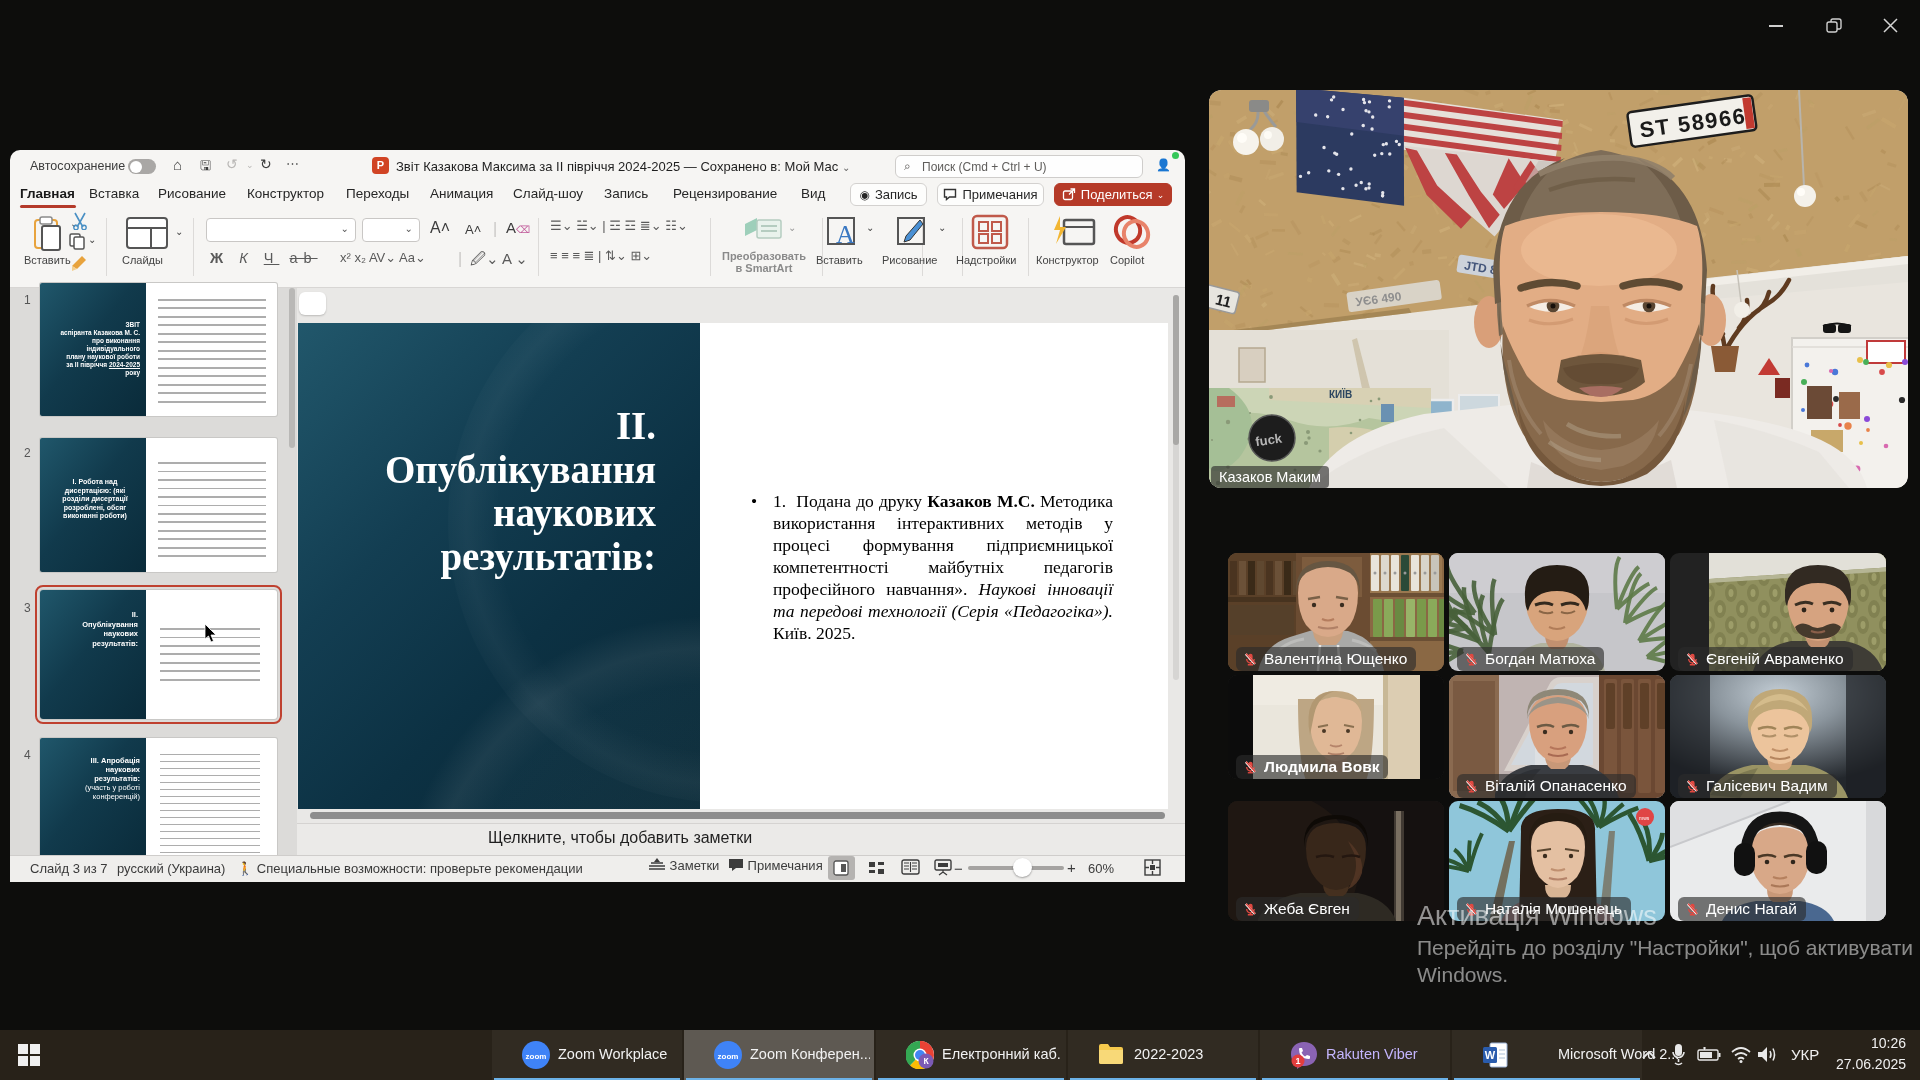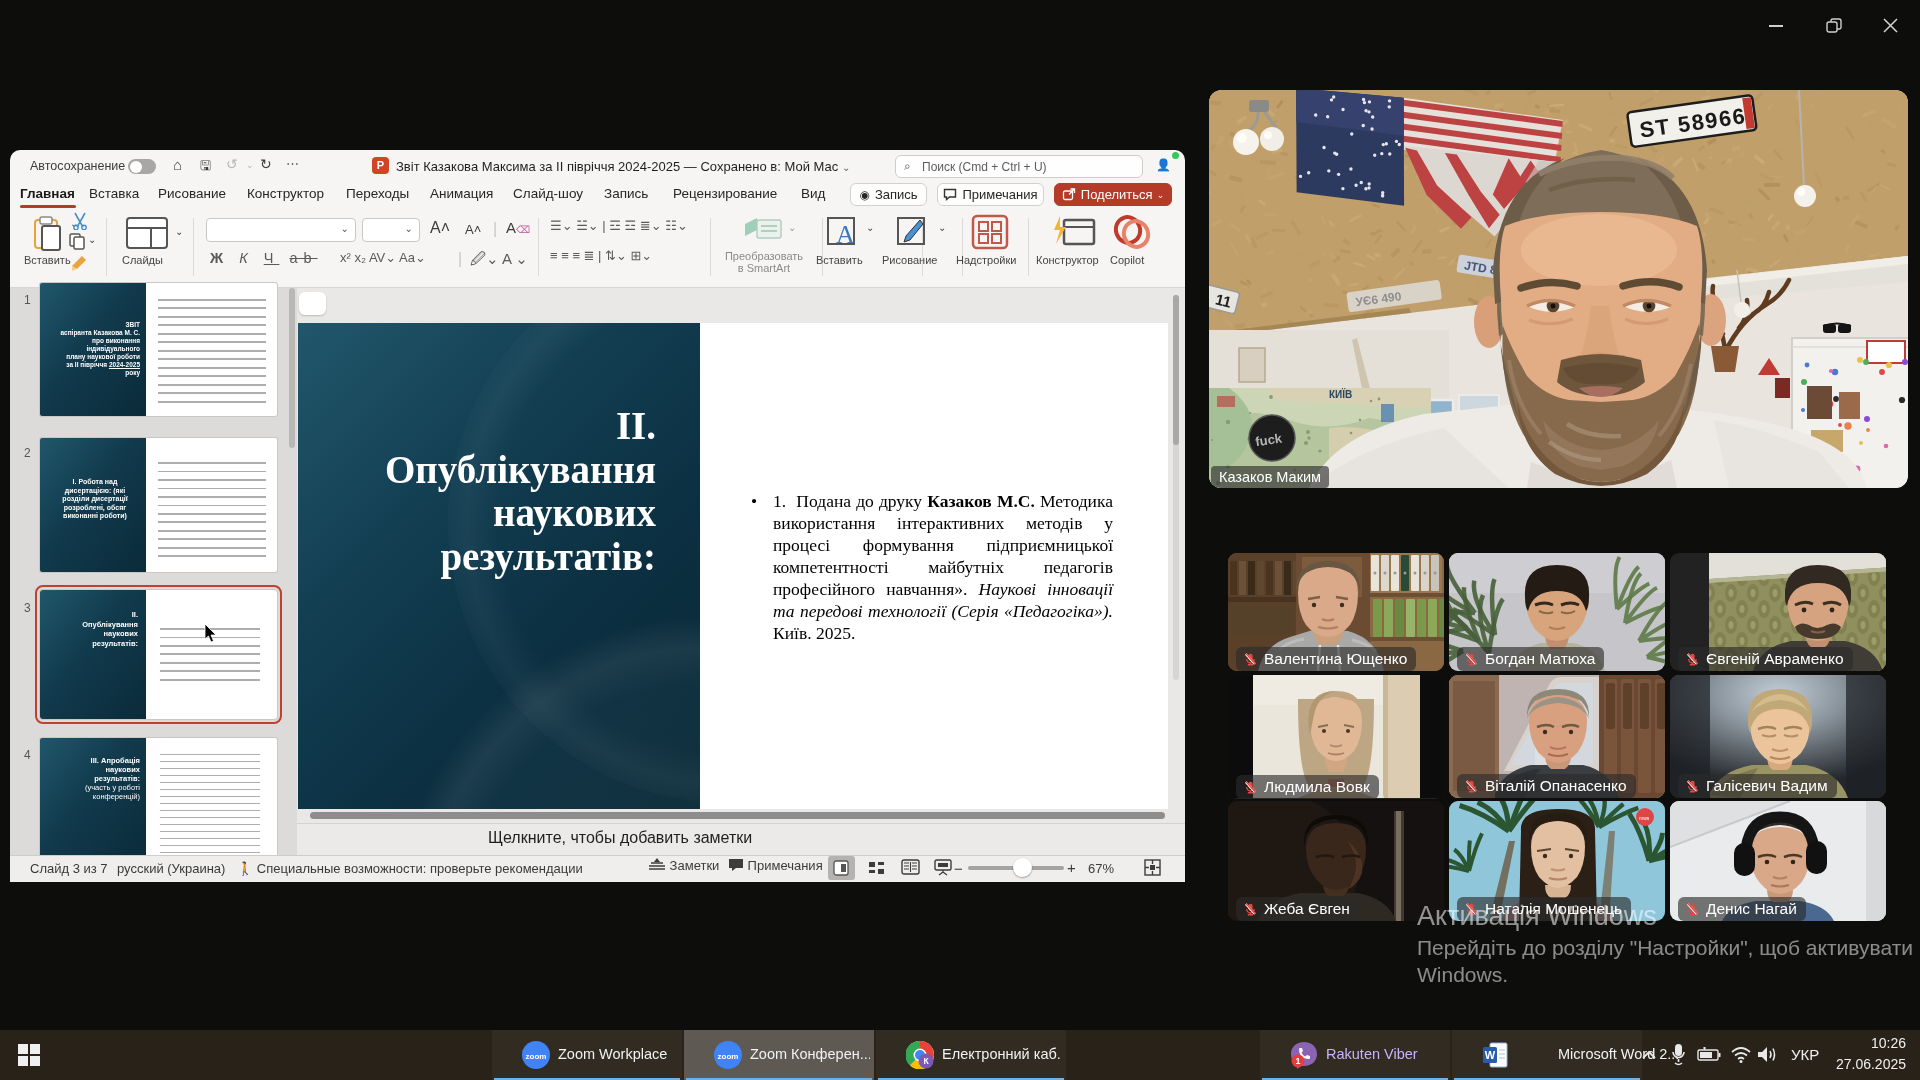--- a/index.html
+++ b/index.html
@@ -126,21 +126,21 @@
       <div class="abs" style="left:540px; top:38px; width:170px; height:22px; color:#5a5a5a; font-size:13px;">≡ ≡ ≡ ≣ | ⇅⌄ ⊞⌄</div>
       <div class="vsep" style="left:700px; top:8px; height:58px;"></div>
 
       <svg class="abs" style="left:733px; top:6px;" width="40" height="28" viewBox="0 0 40 28">
           <path d="M2,8 L14,2 L14,14 L2,20 Z" fill="#9ecfba"></path>
           <rect x="14" y="4" width="24" height="18" rx="2" fill="#e9f2ec" stroke="#b5ccc0" stroke-width="1.5"></rect>
           <line x1="18" y1="10" x2="34" y2="10" stroke="#b5ccc0" stroke-width="2"></line>
           <line x1="18" y1="15" x2="34" y2="15" stroke="#b5ccc0" stroke-width="2"></line>
         </svg>
       <div class="abs" style="left:778px; top:12px; font-size:10px; color:#999;">⌄</div>
-      <div class="ribbon-label" style="left:706px; top:40px; width:96px; color:#8a8a8a;">Преобразовать<br>в SmartArt</div>
+      <div class="ribbon-label" style="left:706px; top:40px; width:96px; color:#8a8a8a;font-weight:bold;">Преобразовать<br>в SmartArt</div>
       <div class="vsep" style="left:812px; top:8px; height:58px;"></div>
 
       <svg class="abs" style="left:816px; top:6px;" width="40" height="32" viewBox="0 0 40 32">
           <rect x="2" y="2" width="26" height="26" fill="none" stroke="#555" stroke-width="2"></rect>
           <text x="10" y="27" font-size="26" fill="#3a78c2" font-family="serif">A</text>
         </svg>
       <div class="abs" style="left:856px; top:12px; font-size:10px; color:#444;">⌄</div>
       <div class="ribbon-label" style="left:806px; top:44px;">Вставить</div>
       <div class="vsep" style="left:912px; top:8px; height:58px;"></div>
 
@@ -266,21 +266,21 @@
       </svg>
       <svg class="abs" style="left:924px; top:709px;" width="18" height="17" viewBox="0 0 18 17">
         <rect x="1" y="1" width="16" height="10" rx="1.5" fill="none" stroke="#3c3c3c" stroke-width="1.4"></rect>
         <rect x="4" y="4" width="10" height="4" fill="#3c3c3c"></rect>
         <path d="M9,11 L9,14 M5,16 L9,13 L13,16" stroke="#3c3c3c" stroke-width="1.3" fill="none"></path>
       </svg>
       <div class="abs" style="left:944px; top:710px; font-size:15px; color:#3c3c3c;">−</div>
       <div class="abs" style="left:958px; top:716px; width:96px; height:4px; background:#a5a3a1; border-radius:2px;"></div>
       <div class="abs" style="left:1003px; top:708px; width:19px; height:19px; background:#fff; border-radius:50%; box-shadow:0 1px 2px rgba(0,0,0,0.35);"></div>
       <div class="abs" style="left:1057px; top:709px; font-size:15px; color:#3c3c3c;">+</div>
-      <div class="abs" style="left:1078px; top:711px; font-size:13px; color:#3c3c3c;">67%</div>
+      <div class="abs" style="left:1078px; top:711px; font-size:13px; color:#3c3c3c;">60%</div>
       <svg class="abs" style="left:1134px; top:709px;" width="17" height="17" viewBox="0 0 17 17">
         <rect x="1" y="1" width="15" height="15" fill="none" stroke="#3c3c3c" stroke-width="1.4"></rect>
         <path d="M8.5,1 L8.5,5 M8.5,12 L8.5,16 M1,8.5 L5,8.5 M12,8.5 L16,8.5" stroke="#3c3c3c" stroke-width="1.4"></path>
         <rect x="6" y="6" width="5" height="5" fill="#3c3c3c"></rect>
       </svg>
   </div>
 
   <div id="bigvid" class="abs tile" style="left:1209px; top:90px; width:699px; height:398px; border-radius:12px;"><svg width="699" height="398" viewBox="0 0 699 398">
         <defs>
           <clipPath id="ceil">
@@ -1194,21 +1194,21 @@
           <path d="M86,74 Q92,68 100,72 Q108,78 118,72 Q126,68 132,74 Q128,86 109,86 Q90,86 86,74 Z" fill="#463a2c"></path>
           <path d="M102,78 Q109,81 116,78" stroke="#8a5f4a" stroke-width="2" fill="none"></path>
         </svg><div class="nametag"><svg class="mic" viewBox="0 0 16 16">
             <rect x="6.2" y="1.5" width="4.8" height="8" rx="2.4" fill="#e04840"></rect>
             <path d="M4.2,7.5 a4.3,4.3 0 0 0 8.6,0" stroke="#e04840" fill="none" stroke-width="1.5"></path>
             <line x1="8.5" y1="12" x2="8.5" y2="14" stroke="#e04840" stroke-width="1.5"></line>
             <line x1="5.5" y1="14" x2="11.5" y2="14" stroke="#e04840" stroke-width="1.5"></line>
             <line x1="3.2" y1="1.8" x2="13.6" y2="13.2" stroke="#fff" stroke-width="2.6"></line>
             <line x1="3.6" y1="1.5" x2="14" y2="12.9" stroke="#e04840" stroke-width="1.7"></line>
           </svg>Євгеній Авраменко</div></div>
-      <div class="tile" style="left:1228px; top:675px; width:216px; height:124px;"><svg width="216" height="123" viewBox="0 0 216 123">
+      <div class="tile" style="left:1228px; top:675px; width:216px; height:104px;font-weight:bold;"><svg width="216" height="123" viewBox="0 0 216 123">
           <rect width="216" height="123" fill="#0c0c0c"></rect>
           <rect x="25" y="0" width="167" height="123" fill="#eae6dc"></rect>
           <rect x="25" y="0" width="167" height="30" fill="#efebe2"></rect>
           <rect x="160" y="0" width="32" height="123" fill="#dccdb2"></rect>
           <rect x="155" y="0" width="5" height="123" fill="#c8b896"></rect>
           <path d="M60,118 Q66,100 88,96 L128,96 Q150,100 156,123 L60,123 Z" fill="#e6e4e0"></path>
           <path d="M70,24 Q70,110 86,116 L70,123 L146,123 L130,116 Q146,110 146,24 Z" fill="#bda684"></path>
           <path d="M97,82 Q97,94 102,97 L114,97 Q119,94 119,82 Z" fill="#d0a782"></path>
           <path d="M82,46 Q82,22 108,22 Q134,22 134,46 Q134,64 126,76 Q117,86 108,86 Q99,86 90,76 Q82,64 82,46 Z" fill="#e0b896"></path>
           <path d="M82,44 Q80,16 108,16 Q136,16 134,44 Q134,32 126,26 L108,22 Q90,24 88,30 Q82,36 82,44 Z" fill="#c0a680"></path>
@@ -1434,20 +1434,28 @@
           <path d="M14,14 L4,24.5 A14,14 0 0 1 14,0 L14,0 Z" fill="#34a853"></path>
           <path d="M14,0 A14,14 0 0 1 26.1,7 L14,7 Z" fill="#ea4335"></path>
           <circle cx="14" cy="14" r="6.5" fill="#fff"></circle>
           <circle cx="14" cy="14" r="5" fill="#4285f4"></circle>
           <circle cx="20" cy="20" r="7.5" fill="#7b5ab5"></circle>
           <text x="20" y="23" font-size="8.5" font-weight="bold" fill="#fff" text-anchor="middle">К</text>
         </svg>
         <div class="abs" style="left:66px; top:16px; font-size:14.5px; color:#f2f2f2; white-space:nowrap; width:120px; overflow:hidden;">Електронний каб...</div>
         <div class="abs" style="left:2px; top:47.5px; width:186px; height:2.5px; background:#6cb2e8;"></div>
       </div>
+      <div class="abs" style="left:1068px; top:0; width:190px; height:50px; background:rgba(255,255,255,0.045);">
+        <svg class="abs" style="left:30px; top:13px;" width="26" height="22" viewBox="0 0 26 22">
+          <path d="M1,3 Q1,1 3,1 L10,1 L12,4 L23,4 Q25,4 25,6 L25,19 Q25,21 23,21 L3,21 Q1,21 1,19 Z" fill="#f5c94c"></path>
+          <path d="M1,7 L25,7 L25,19 Q25,21 23,21 L3,21 Q1,21 1,19 Z" fill="#f8d978"></path>
+        </svg>
+        <div class="abs" style="left:66px; top:16px; font-size:14.5px; color:#f2f2f2; white-space:nowrap; width:120px; overflow:hidden;">2022-2023</div>
+        <div class="abs" style="left:2px; top:47.5px; width:186px; height:2.5px; background:#6cb2e8;"></div>
+      </div>
       <div class="abs" style="left:1260px; top:0; width:190px; height:50px; background:rgba(255,255,255,0.045);">
         <svg class="abs" style="left:30px; top:11px;" width="28" height="28" viewBox="0 0 28 28">
           <path d="M14,1 C22,1 27,6 27,13 C27,20 22,25 14,25 L11,25 L7,28 L7,24 C3,22 1,18 1,13 C1,6 6,1 14,1 Z" fill="#8a63b3"></path>
           <path d="M9,8 Q9,7 10,7 L12,7 L13,10 L11.5,11.5 Q12.5,14 15,15.5 L17,14 L20,15 L20,17 Q20,18 19,18 Q14,18 11,15 Q9,12 9,8 Z" fill="#fff"></path>
           <circle cx="8" cy="20" r="6.5" fill="#e23e3e"></circle>
           <text x="8" y="23" font-size="9" font-weight="bold" fill="#fff" text-anchor="middle">1</text>
         </svg>
         <div class="abs" style="left:66px; top:16px; font-size:14.5px; color:#c4b5fd; white-space:nowrap; width:120px; overflow:hidden;">Rakuten Viber</div>
         <div class="abs" style="left:2px; top:47.5px; width:186px; height:2.5px; background:#6cb2e8;"></div>
       </div>

